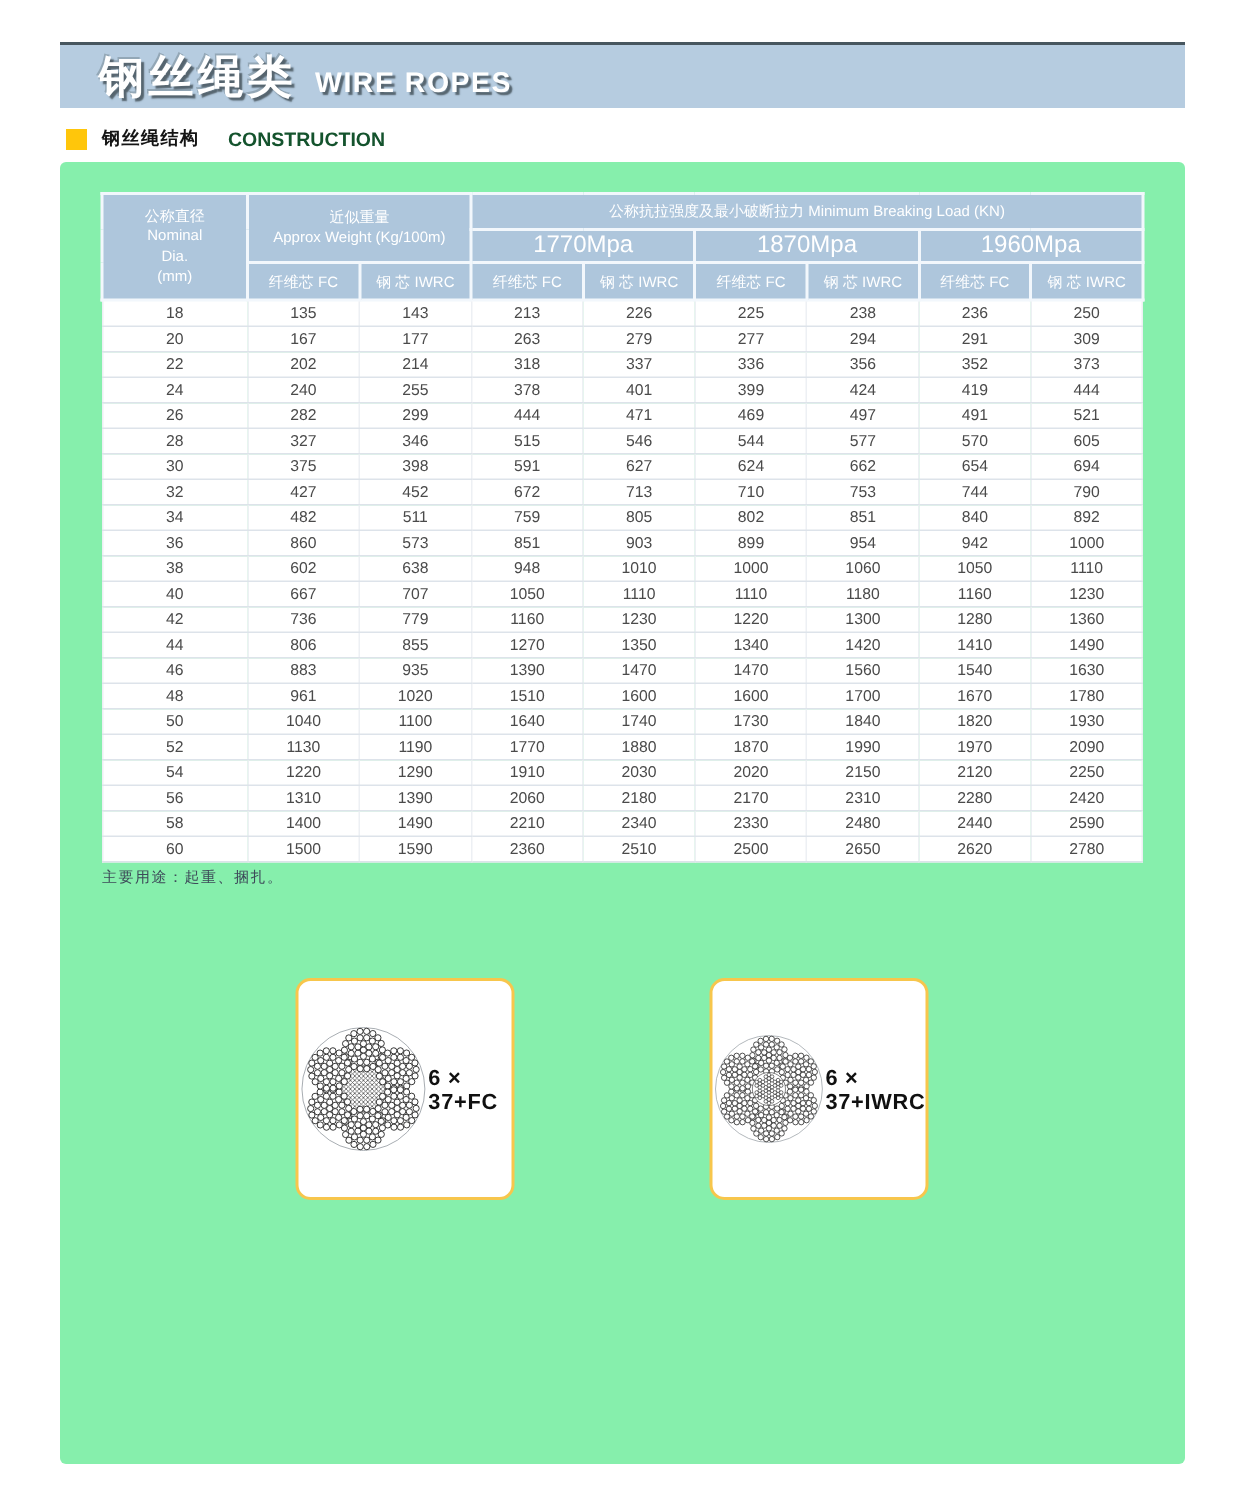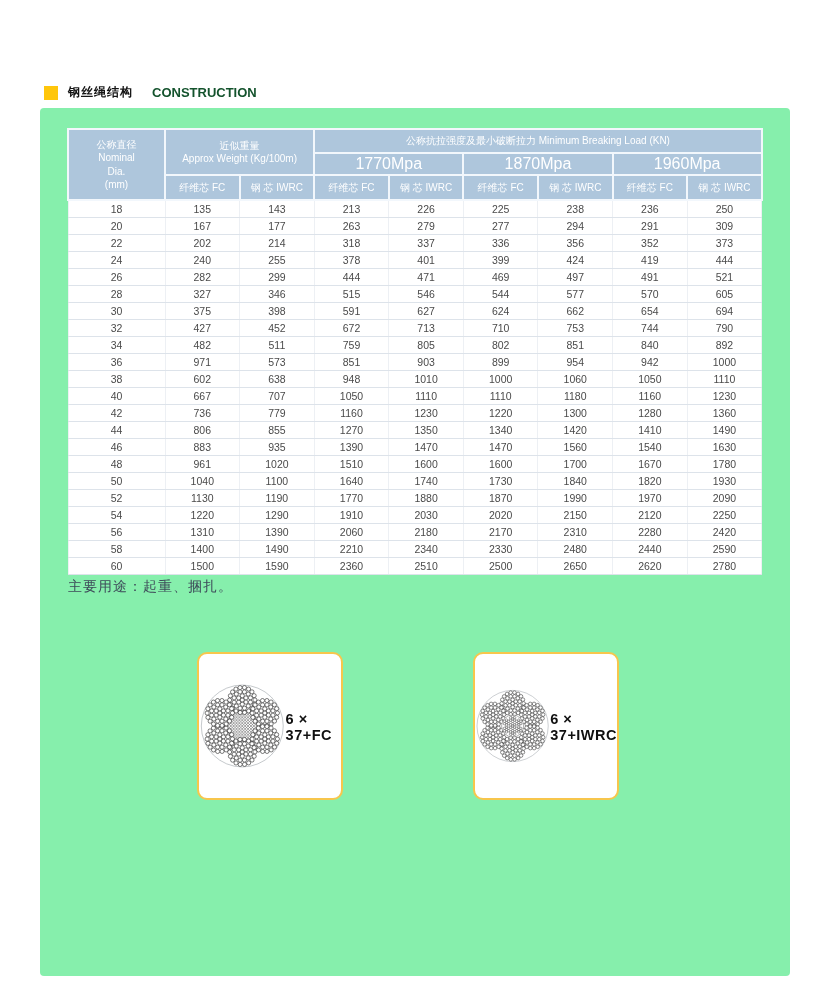--- a/index.html
+++ b/index.html
@@ -44,37 +44,41 @@
   table.spec thead tr.r2 td { height:18px; font-size:16px; }
   table.spec thead tr.r3 td { height:21px; }
   table.spec thead td .hl { line-height:1.35; }
   table.spec tbody td {
     background:#ffffff; color:#4a4a4a; text-align:center; font-size:10.5px;
     height:16px; padding:0;
     border-top:1px solid #dde3ea; border-bottom:1px solid #dde3ea;
     border-left:1px solid #edf0f4; border-right:1px solid #edf0f4;
   }
   
-  .note { position:absolute; left:28px; top:470px; font-size:14px; color:#3d4a59; letter-spacing:1px; }
+  .note { position:absolute; left:28px; top:470px; font-size:10px; color:#3d4a59; letter-spacing:1px; }
   
   .card {
     position:absolute; width:146px; height:148px; box-sizing:border-box;
     background:#ffffff; border:2px solid #f7c64c; border-radius:10px;
     display:flex; flex-direction:row; align-items:center; justify-content:center;
   }
   .card.fc   { left:157px; top:544px; }
   .card.iwrc { left:433px; top:544px; }
   .card svg.rope { width:114px; height:114px; display:block; }
   .card-label { font-size:14.5px; font-weight:bold; color:#101010; margin-top:1px; letter-spacing:0.5px; }
 </style>
 </head>
 <body>
 
 <div class="page">
 
+  <div class="band">
+    <span class="title-zh">钢丝绳类</span>
+    <span class="title-en">WIRE ROPES</span>
+  </div>
 
   <div class="section">
     <span class="bullet"></span>
     <span class="section-zh">钢丝绳结构</span>
     <span class="section-en">CONSTRUCTION</span>
   </div>
 
   <div class="panel">
 
     <table class="spec">
@@ -214,21 +218,21 @@
             <td>511</td>
             <td>759</td>
             <td>805</td>
             <td>802</td>
             <td>851</td>
             <td>840</td>
             <td>892</td>
           </tr>
           <tr>
             <td>36</td>
-            <td>971</td>
+            <td>860</td>
             <td>573</td>
             <td>851</td>
             <td>903</td>
             <td>899</td>
             <td>954</td>
             <td>942</td>
             <td>1000</td>
           </tr>
           <tr>
             <td>38</td>

